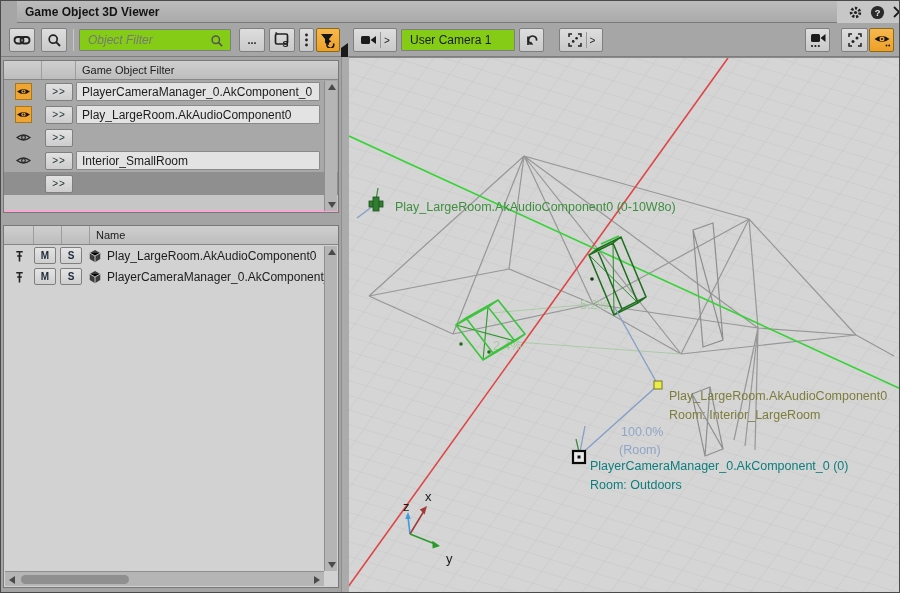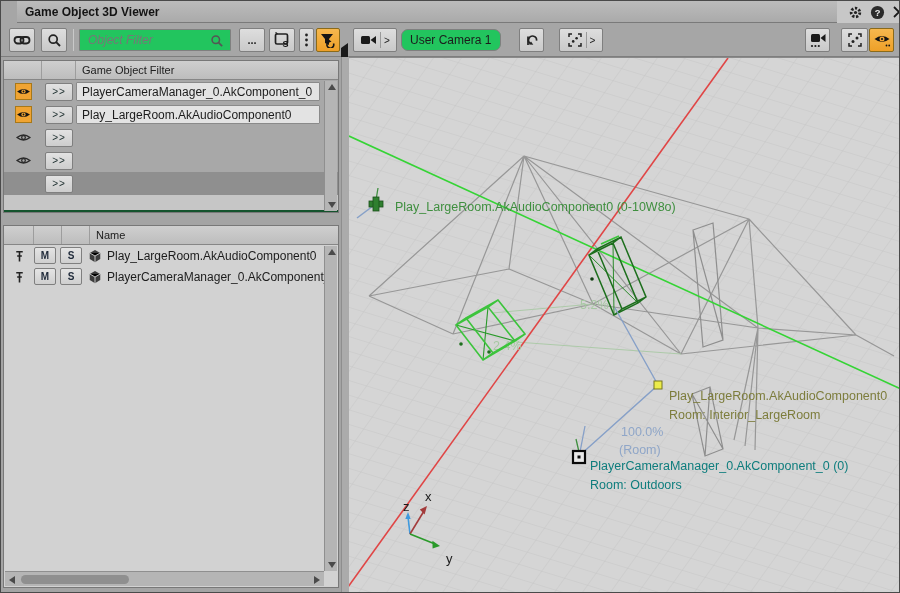--- a/index.html
+++ b/index.html
@@ -12,31 +12,31 @@
     background:linear-gradient(#bcbcbc,#aaaaaa); border-bottom:1px solid #7a7a7a; }
   #titlebar .title { position:absolute; left:8px; top:4px; font-size:12px; font-weight:bold; color:#141414; }
   #titlebar .right-block { position:absolute; right:0; top:0; width:78px; height:22px; background:#c7c7c7; display:flex; align-items:center; justify-content:flex-end; gap:6px; padding-right:8px; }
   .tb-ico { width:16px; height:16px; display:flex; align-items:center; justify-content:center; cursor:default; }
 
   
   #toolbar { position:absolute; left:0; top:22px; width:100%; height:34px; background:#a6a6a6; border-bottom:1px solid #7e7e7e; }
   .btn { position:absolute; top:5px; height:24px; background:linear-gradient(#dedede,#c9c9c9); border:1px solid #7f7f7f; border-radius:2px;
          display:flex; align-items:center; justify-content:center; gap:3px; color:#222; }
   .btn.orange { background:linear-gradient(#f6b84e,#eea028); border-color:#8a6a1a; }
-  .field { position:absolute; top:6px; height:22px; background:#22c55e; border:1px solid #7f7f7f; border-radius:1px; }
+  .field { position:absolute; top:6px; height:22px; background:#84cc16; border:1px solid #7f7f7f; border-radius:1px; }
   .field input { width:100%; height:100%; border:none; background:transparent; font-family:"Liberation Sans",sans-serif; font-size:12px; color:#1c1c1c; padding:0 8px; outline:none; }
   .field input::placeholder { color:#777; font-style:italic; }
   .vsep { position:absolute; top:6px; width:1px; height:22px; background:#8b8b8b; border-right:1px solid #c9c9c9; }
   .mini-divider { width:1px; height:16px; background:#9a9a9a; }
   .tri-left { width:0; height:0; border-top:5px solid transparent; border-bottom:5px solid transparent; border-right:7px solid #1a1a1a; }
 
   
   #left-panel { position:absolute; left:0; top:56px; width:340px; height:537px; background:#a4a4a4; }
   #v-splitter { position:absolute; left:340px; top:56px; width:8px; height:537px; background:#ababab; border-left:1px solid #8e8e8e; }
-  .grid-table { position:absolute; left:2px; width:336px; border:1px solid #787878; background:#14532d; }
+  .grid-table { position:absolute; left:2px; width:336px; border:1px solid #787878; background:#f9a8d4; }
   .t-header { position:relative; height:19px; background:linear-gradient(#cfcfcf,#bdbdbd); border-bottom:1px solid #868686; display:flex; align-items:center; color:#202020; }
   .t-header .hcell { height:100%; display:flex; align-items:center; padding-left:6px; border-right:1px solid #9d9d9d; }
   .row { position:relative; height:23px; display:flex; align-items:center; background:#a8a8a8; }
   .row.sel { background:#8f8f8f; }
   .eye-cell { width:38px; display:flex; justify-content:center; }
   .eye-box { width:17px; height:17px; display:flex; align-items:center; justify-content:center; }
   .eye-box.on { background:#f0a432; border:1px solid #a87818; }
   .fwd-btn { width:28px; height:18px; margin-left:3px; background:linear-gradient(#e2e2e2,#cdcdcd); border:1px solid #7f7f7f; border-radius:2px;
              font-size:10px; letter-spacing:1px; color:#233; display:flex; align-items:center; justify-content:center; }
   .name-field { position:absolute; left:72px; right:18px; height:19px; background:#e3e3e3; border:1px solid #8a8a8a; border-radius:1px;
@@ -140,21 +140,21 @@
     <div id="collapse-tri"><span class="tri-left"></span></div>
 
     <div class="btn" style="left:352px;width:44px;">
       <svg width="17" height="12" viewBox="0 0 17 12">
           <rect x="1" y="2" width="9" height="8" rx="1.5" fill="#1b1b1b"></rect>
           <path d="M16 2 L10.5 6 L16 10 Z" fill="#1b1b1b"></path>
         </svg>
       <span class="mini-divider"></span>
       <span style="font-size:10px;">&gt;</span>
     </div>
-    <div class="field" style="left:400px;width:100px;border-radius:7px;">
+    <div class="field" style="left:400px;width:114px;">
       <input type="text" readonly="" value="User Camera 1" style="">
     </div>
     <div class="btn" style="left:518px;width:25px;">
       <svg width="15" height="15" viewBox="0 0 15 15">
           <path d="M4 3.5 V12" stroke="#222" stroke-width="1.7"></path>
           <path d="M6.5 10.5 a4 4 0 1 1 6 -2.8" fill="none" stroke="#222" stroke-width="1.7"></path>
           <path d="M5 11.5 L9.3 11.8 L7 8.5 Z" fill="#222"></path>
         </svg>
     </div>
     <div class="btn" style="left:558px;width:44px;">
@@ -245,20 +245,21 @@
       <div class="row">
         <div class="eye-cell">
             <span class="eye-box">
           <svg width="15" height="11" viewBox="0 0 16 12">
                 <path d="M1 6 Q8 0.5 15 6 Q8 11.5 1 6 Z" fill="none" stroke="#2a2a2a" stroke-width="1.6"></path>
                 <circle cx="8" cy="6" r="2" fill="none" stroke="#2a2a2a" stroke-width="1.4"></circle>
               </svg>
         </span>
           </div>
         <div class="fwd-btn">&gt;&gt;</div>
+        <div class="name-field">Interior_SmallRoom</div>
       </div>
 
       <div class="row sel">
         <div class="eye-cell"></div>
         <div class="fwd-btn">&gt;&gt;</div>
       </div>
       <div class="tbl-rest" style="height:15px;"></div>
 
       <div class="vscroll" style="top:20px;bottom:1px;">
         <span class="sc-arrow" style="top:0;">

